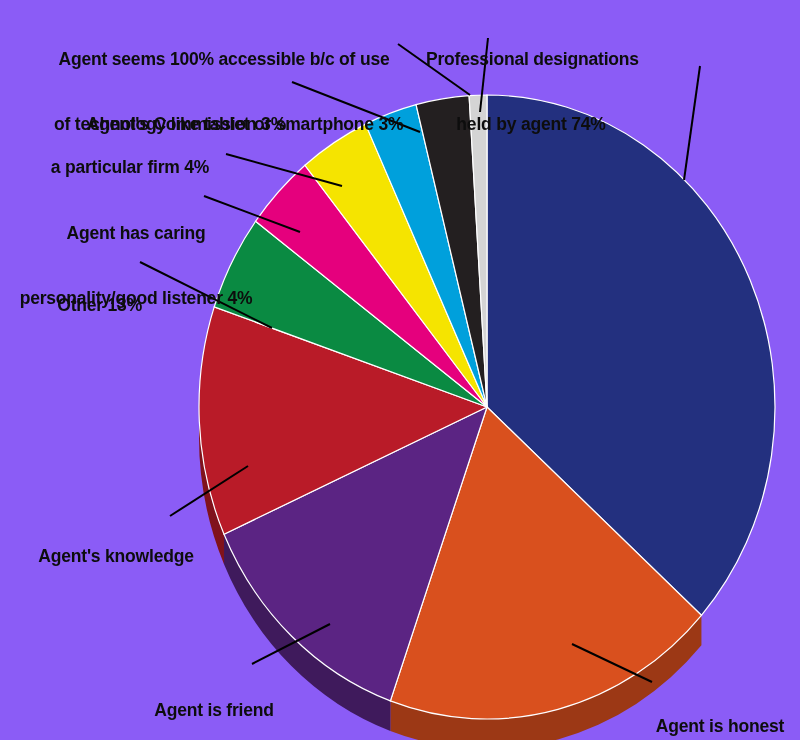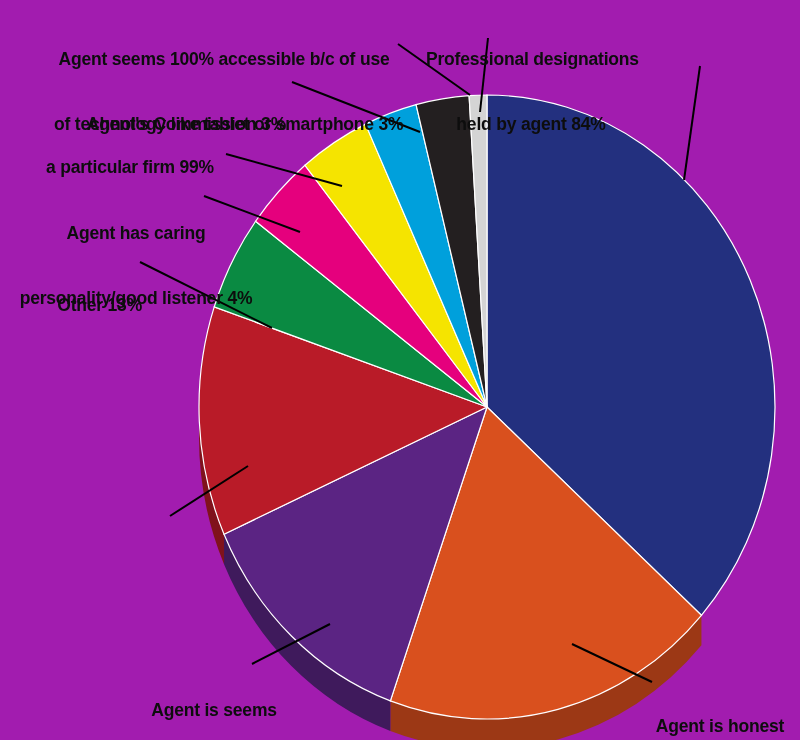--- a/index.html
+++ b/index.html
@@ -8,21 +8,21 @@
     padding: 0;
     background: #ffffff;
   }
   body {
     font-family: "Liberation Sans", sans-serif;
   }
   #stage {
     position: relative;
     width: 800px;
     height: 740px;
-    background: #a21caf;
+    background: #8b5cf6;
     overflow: hidden;
   }
   #chart-svg {
     position: absolute;
     left: 0;
     top: 0;
     width: 800px;
     height: 740px;
   }
   .callout-label {
@@ -75,46 +75,47 @@
       </g>
   </svg>
 
   <div class="callout-label ta-center" style="left:54px; top:6px; width:340px;">
     <div>Agent seems 100% accessible b/c of use</div>
     <div>of technology like tablet or smartphone 3%</div>
   </div>
 
   <div class="callout-label ta-center" style="left:378px; top:6px; width:210px;margin-left:48px;">
     <div>Professional designations</div>
-    <div>held by agent 84%</div>
+    <div>held by agent 74%</div>
   </div>
 
 
   <div class="callout-label ta-right" style="left:60px; top:71px; width:226px;">
     <div>Agent's Commission 3%</div>
   </div>
 
   <div class="callout-label ta-center" style="left:22px; top:114px; width:216px;">
-    <div>a particular firm 99%</div>
+    <div>a particular firm 4%</div>
   </div>
 
   <div class="callout-label ta-center" style="left:16px; top:180px; width:240px;">
     <div>Agent has caring</div>
     <div>personality/good listener 4%</div>
   </div>
 
   <div class="callout-label ta-right" style="left:10px; top:252px; width:132px;">
     <div>Other 13%</div>
   </div>
 
   <div class="callout-label ta-center" style="left:14px; top:503px; width:204px;">
+    <div>Agent's knowledge</div>
   </div>
 
   <div class="callout-label ta-center" style="left:112px; top:657px; width:204px;">
-    <div>Agent is seems</div>
+    <div>Agent is friend</div>
     
   </div>
 
   <div class="callout-label ta-center" style="left:642px; top:673px; width:156px;">
     <div>Agent is honest</div>
     
   </div>
 
 </div>
 

